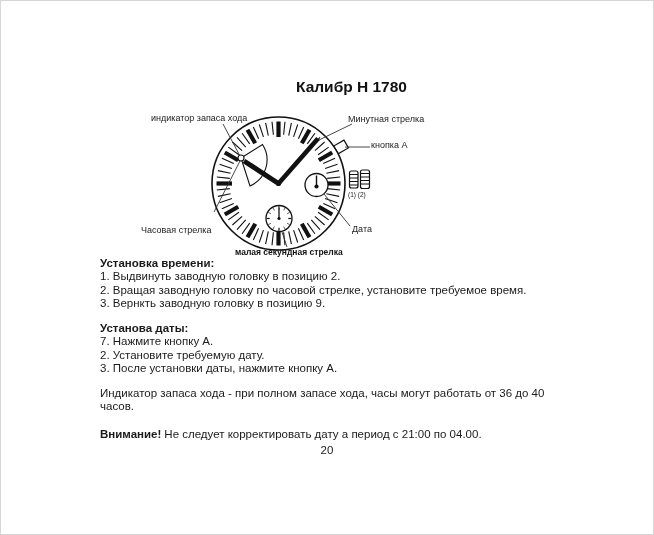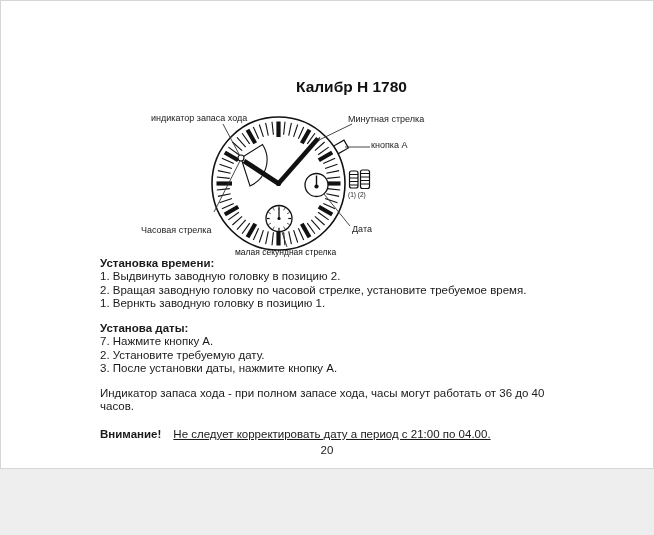--- a/index.html
+++ b/index.html
@@ -1,36 +1,36 @@
 <!DOCTYPE html>
 <html><head>
 <meta charset="utf-8">
 <style>
   html,body{margin:0;padding:0;background:#eee;}
   .page{
-    position:relative;width:654px;height:469px;background:#fff;
+    position:relative;width:654px;height:535px;background:#fff;
     font-family:"Liberation Sans",sans-serif;color:#1a1a1a;overflow:hidden;
     box-shadow:inset 0 0 0 1px #d6d6d6;
   }
   .page-title{
     position:absolute;left:296px;top:78px;font-size:15.5px;font-weight:bold;
     color:#111;white-space:nowrap;
   }
   .diagram-svg{position:absolute;left:0;top:0;pointer-events:none;}
   .dlabel{
     position:absolute;font-size:9px;color:#222;white-space:nowrap;line-height:10px;
   }
   .dlabel.small{font-size:6.5px;}
-  .dlabel.bold{font-weight:normal;font-size:8.5px;color:#111;}
+  .dlabel.bold{font-weight:bold;font-size:8.5px;color:#111;}
   .txt{
     position:absolute;left:100px;width:460px;font-size:11.5px;line-height:13.4px;
     color:#1a1a1a;
   }
   .txt .bold{font-weight:bold;}
-  .warn-text{margin-left:12px;text-decoration:underline;}
+  .warn-text{margin-left:3px;}
   .page-num{position:absolute;left:0;right:0;top:444px;text-align:center;font-size:11.5px;}
 </style>
 </head>
 <body>
 
 <div class="page">
 
   <div class="page-title">Калибр Н 1780</div>
 
   <svg class="diagram-svg" width="654" height="535" viewBox="0 0 654 535">
@@ -169,21 +169,21 @@
   <div class="dlabel" style="left:371px;top:140px">кнопка А</div>
   <div class="dlabel small" style="left:348px;top:190px">(1) (2)</div>
   <div class="dlabel" style="left:141px;top:225px">Часовая стрелка</div>
   <div class="dlabel" style="left:352px;top:224px">Дата</div>
   <div class="dlabel bold" style="left:235px;top:247px">малая секундная стрелка</div>
 
   <div class="txt" style="top:257px">
     <div class="bold">Установка времени:</div>
     <div>1. Выдвинуть заводную головку в позицию 2.</div>
     <div>2. Вращая заводную головку по часовой стрелке, установите требуемое время.</div>
-    <div>1. Вернкть заводную головку в позицию 1.</div>
+    <div>3. Вернкть заводную головку в позицию 9.</div>
   </div>
 
   <div class="txt" style="top:322px">
     <div class="bold">Установа даты:</div>
     <div>7. Нажмите кнопку А.</div>
     <div>2. Установите требуемую дату.</div>
     <div>3. После установки даты, нажмите кнопку А.</div>
   </div>
 
   <div class="txt" style="top:387px">

